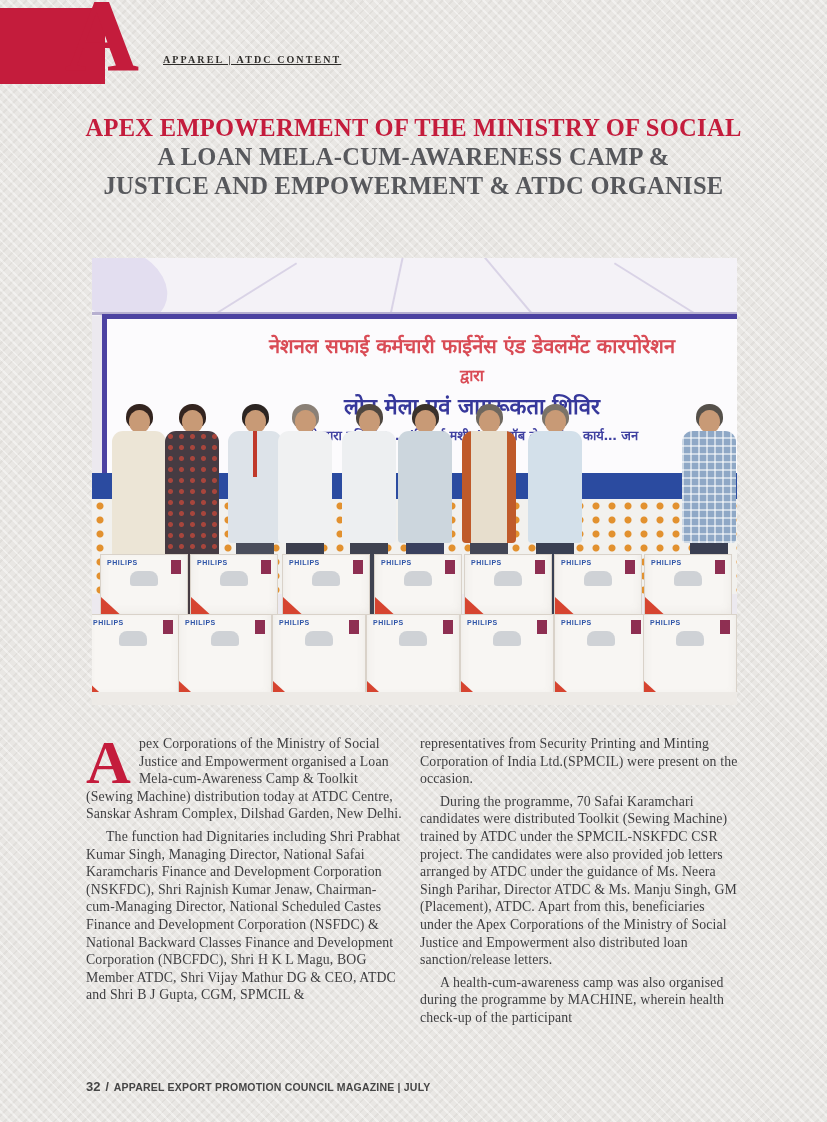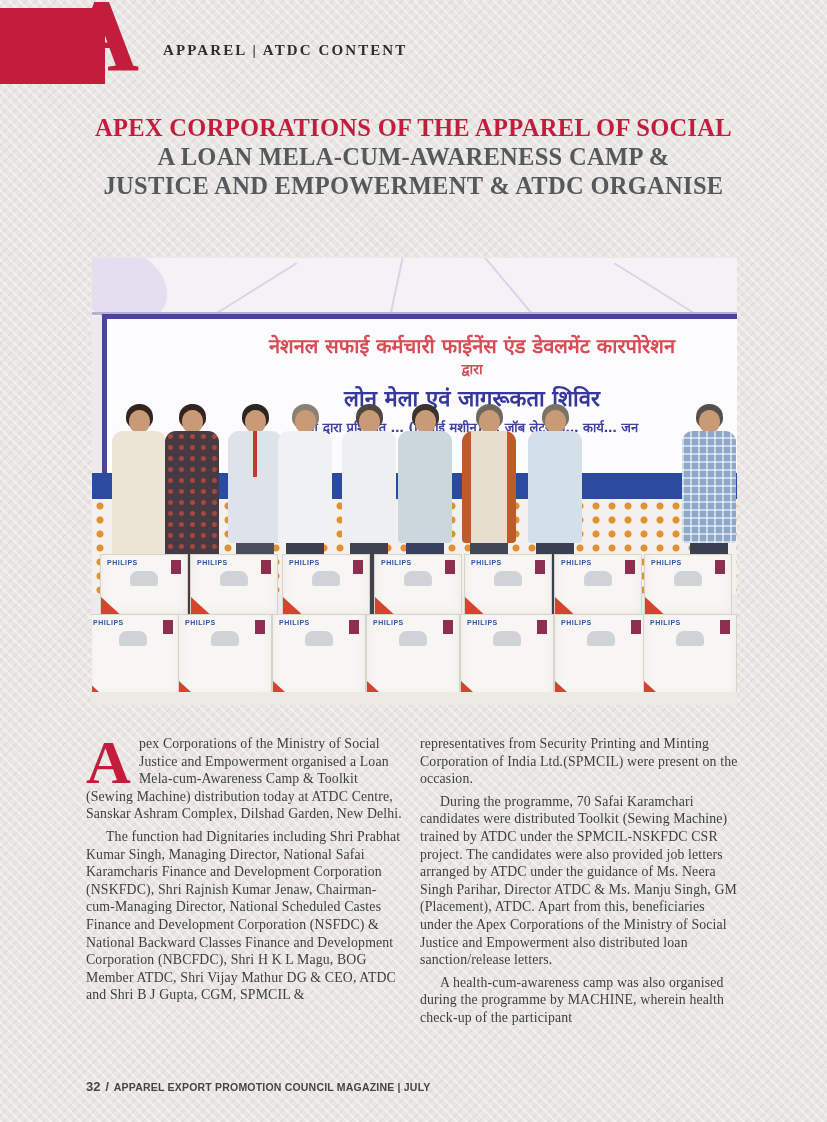--- a/index.html
+++ b/index.html
@@ -8,41 +8,41 @@
     position:relative; width:827px; height:1122px; margin:0 auto; overflow:hidden;
     background-color:#e9e7e4;
     background-image:
       repeating-linear-gradient(45deg, rgba(255,255,255,.40) 0 2px, rgba(255,255,255,0) 2px 7px),
       repeating-linear-gradient(-45deg, rgba(175,171,164,.14) 0 2px, rgba(0,0,0,0) 2px 7px);
   }
   
   .logo-square{ position:absolute; left:0; top:8px; width:105px; height:76px; background:var(--accent,#c41c3c); }
   .logo-letter{ position:absolute; left:64px; top:-16px; font-family:"Liberation Serif",serif;
     font-weight:bold; font-size:104px; line-height:104px; color:var(--accent,#c41c3c); letter-spacing:0; }
-  .kicker{ position:absolute; left:163px; top:42px; font-size:15px; letter-spacing:2.1px;
-    color:#2f2d2a; font-weight:600; }
+  .kicker{ position:absolute; left:163px; top:54px; font-size:10px; letter-spacing:2.1px;
+    color:#2f2d2a; font-weight:600;text-decoration:underline; }
   
   .headline{ position:absolute; left:60px; top:113px; width:707px; text-align:center;
     font-weight:bold; font-size:24.5px; line-height:29px; letter-spacing:.3px; }
   .headline .hl{ display:block; color:var(--headline-gray,#57585c); }
   .headline .hl.red{ color:var(--accent,#c41c3c); }
   
   .photo{ position:absolute; left:92px; top:258px; width:645px; height:447px; overflow:hidden;
     background:#ece9ef; }
   .canopy{ position:absolute; left:0; top:0; width:100%; height:58px; background:#f4f2f7; z-index:1; }
   .seam{ position:absolute; width:2px; height:150px; background:#d9d3e6; top:-30px; }
   .drape{ position:absolute; left:-18px; top:-8px; width:95px; height:72px; background:#e3def0;
     border-radius:50%; transform:rotate(24deg); z-index:1; }
   .canopy-edge{ position:absolute; left:0; top:54px; width:100%; height:3px; background:#b7b0d0; z-index:1; }
   .banner{ position:absolute; left:10px; top:56px; width:700px; height:175px;
     border:5px solid var(--banner-border,#4c42a1); background:#fcfbfd; z-index:2; text-align:center;
     font-family:"DejaVu Sans", sans-serif;padding-left:40px; }
   .banner .b1{ margin-top:13px; font-size:20px; font-weight:bold; color:var(--banner-red,#d94b55); }
   .banner .b2{ margin-top:7px;  font-size:13.5px; color:var(--banner-blue,#37389b); }
-  .banner .b3{  font-size:14px; font-weight:bold; color:var(--banner-red,#d94b55); }
+  .banner .b3{ margin-top:5px;  font-size:16px; font-weight:bold; color:var(--banner-red,#d94b55); }
   .banner .b4{ margin-top:4px;  font-size:22px; font-weight:bold; color:var(--banner-blue,#37389b); }
   .banner .b5{ margin-top:6px;  font-size:13px; font-weight:bold; color:#31329a; opacity:.92; }
   .blue-band{ position:absolute; left:0; top:215px; width:100%; height:26px; background:#2b4ba0; z-index:3; }
   .garland{ position:absolute; left:0; top:241px; width:100%; height:95px; background-color:#f2f1ee;
     background-image:radial-gradient(circle, #e2912f 3px, rgba(0,0,0,0) 4px); background-size:16px 14px; z-index:3; }
   .floor{ position:absolute; left:0; bottom:0; width:100%; height:13px; background:#edeae6; z-index:6; }
   .people{ position:absolute; inset:0; z-index:4; }
   .person{ position:absolute; top:146px; width:60px; display:flex; flex-direction:column; align-items:center; }
   .hair{ width:27px; height:24px; border-radius:13px 13px 9px 9px; }
   .face{ width:21px; height:23px; border-radius:50% 50% 46% 46%; background:#c89a76; margin-top:-18px; }
@@ -76,21 +76,21 @@
 </head>
 <body>
 
 <div class="page" style="--accent: #c41c3c; --headline-gray: #57585c; --body-text: #3e3e40; --banner-border: #4c42a1; --banner-red: #d94b55; --banner-blue: #37389b;">
 
   <div class="logo-square"></div>
   <div class="logo-letter">A</div>
   <div class="kicker">APPAREL | ATDC CONTENT</div>
 
   <h1 class="headline">
-    <span class="hl red">APEX CORPORATIONS OF THE APPAREL OF SOCIAL</span>
+    <span class="hl red">APEX EMPOWERMENT OF THE MINISTRY OF SOCIAL</span>
     <span class="hl">A LOAN MELA-CUM-AWARENESS CAMP &amp;</span>
     <span class="hl">JUSTICE AND EMPOWERMENT &amp; ATDC ORGANISE</span>
   </h1>
 
   <figure class="photo">
     <div class="canopy">
       <div class="seam" style="left:140px; transform:rotate(58deg);"></div>
       <div class="seam" style="left:300px; transform:rotate(12deg);"></div>
       <div class="seam" style="left:430px; transform:rotate(-40deg);"></div>
       <div class="seam" style="left:585px; transform:rotate(-58deg);"></div>

